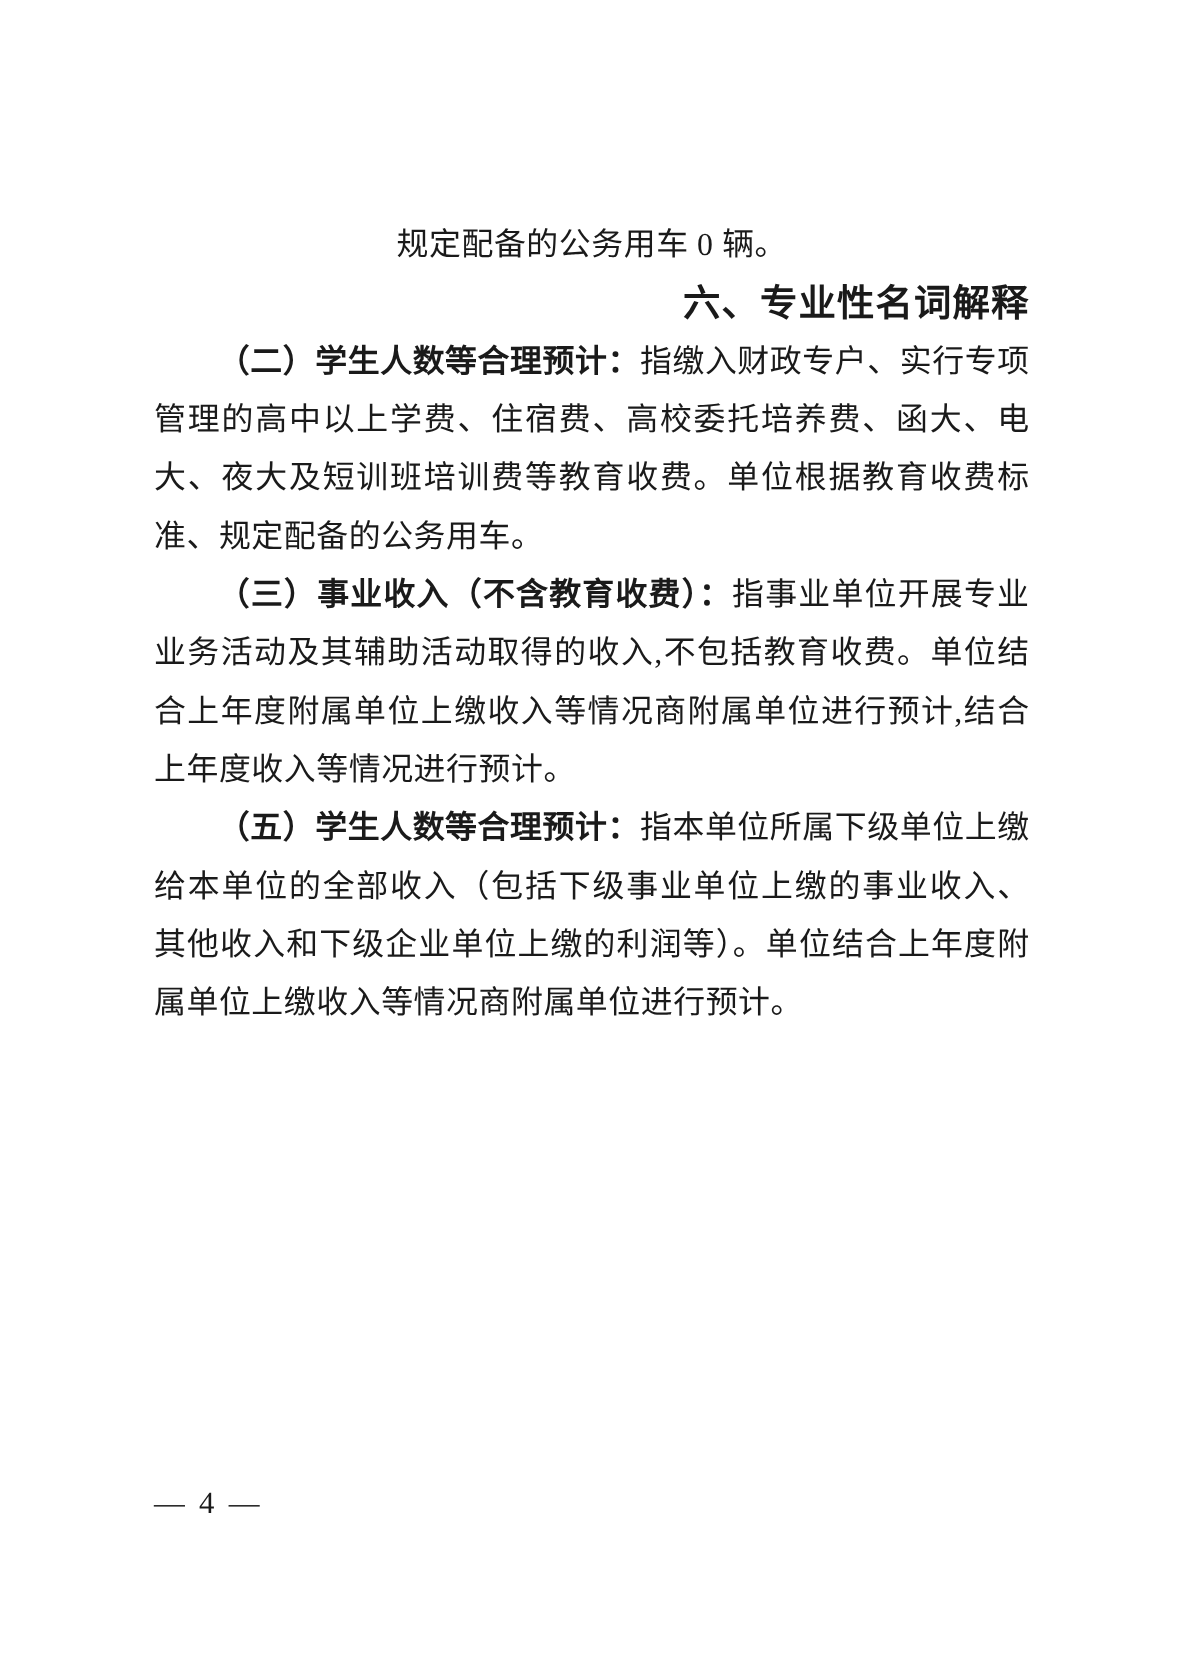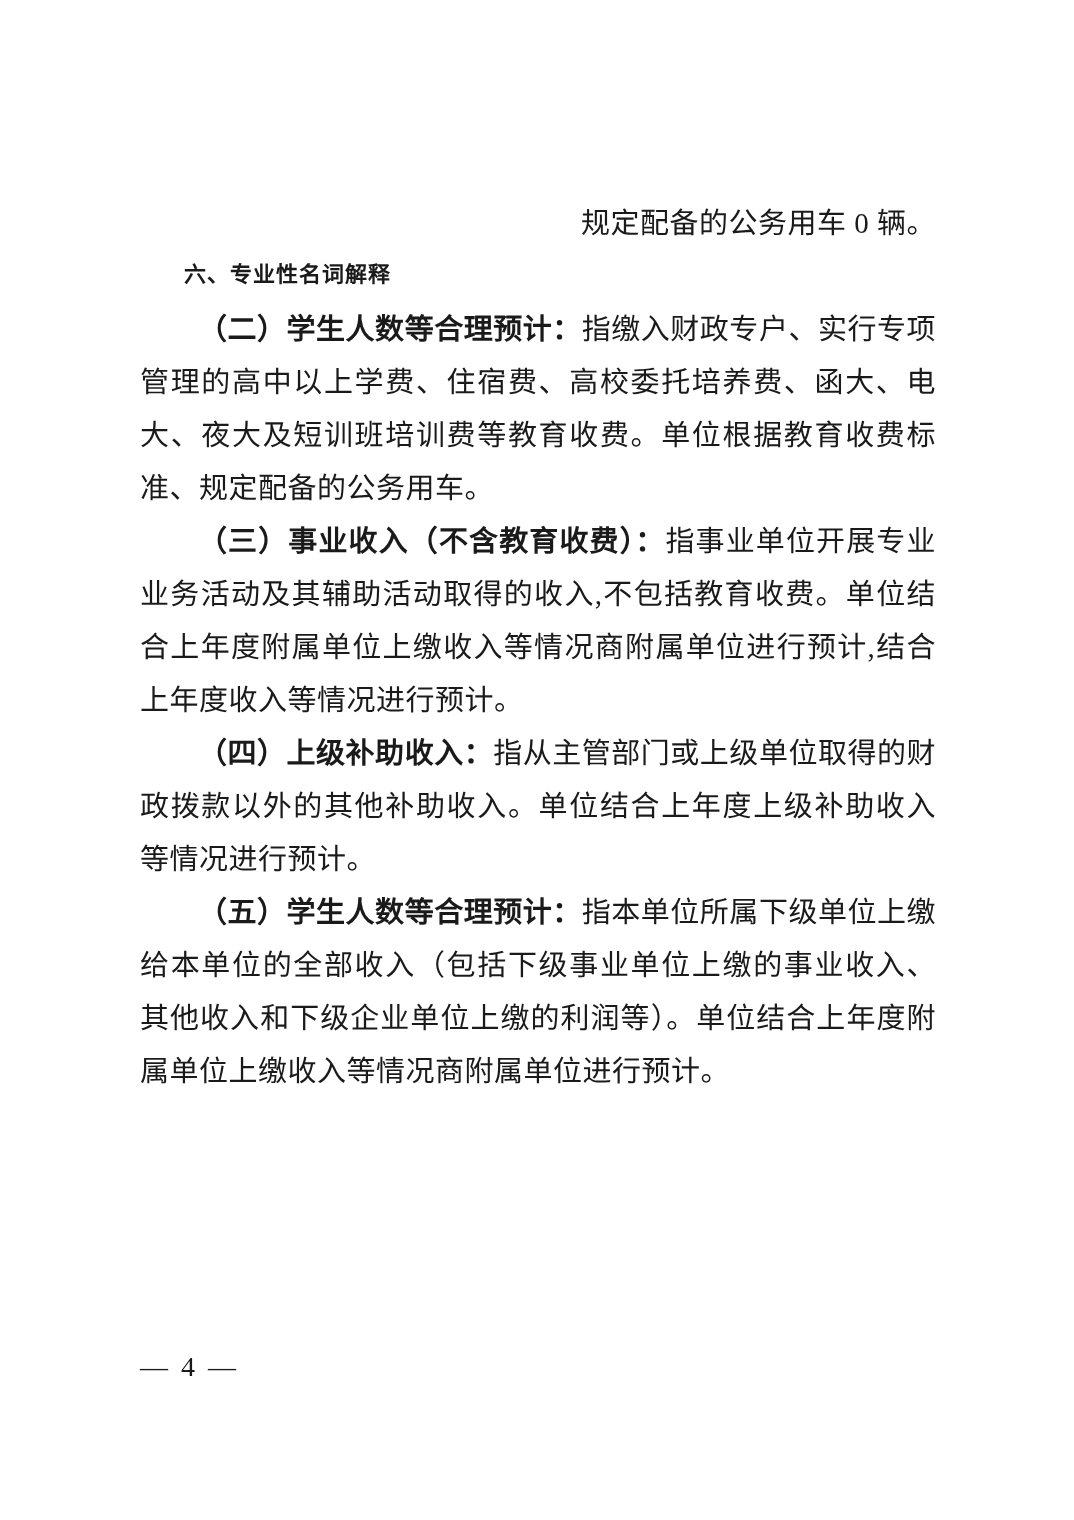--- a/index.html
+++ b/index.html
@@ -31,29 +31,29 @@
       text-align: justify;
       text-justify: inter-ideograph;
       letter-spacing: 0.5px;
     }
     .text-block p {
       margin: 0;
       padding: 0;
     }
     .continuation-line {
       text-indent: 0;
-      text-align: right;
+      text-align: center;
       font-family: Liberation Serif, serif;
     }
     .section-heading {
-      font-family: Liberation Mono, monospace;
+      font-family: Liberation Sans, sans-serif;
       font-weight: bold;
-      font-size: 22px;
+      font-size: 34px;
       text-indent: 2em;
-      text-align: left;
+      text-align: right;
       letter-spacing: 1px;
     }
     .term-paragraph {
       text-indent: 2em;
     }
     .term-label {
       font-weight: bold;
     }
     .page-number {
       position: absolute;
@@ -74,21 +74,20 @@
 
     <p class="continuation-line">规定配备的公务用车 0 辆。</p>
 
     <p class="section-heading">六、专业性名词解释</p>
 
 
     <p class="term-paragraph"><span class="term-label">（二）学生人数等合理预计：</span><span>指缴入财政专户、实行专项管理的高中以上学费、住宿费、高校委托培养费、函大、电大、夜大及短训班培训费等教育收费。单位根据教育收费标准、规定配备的公务用车。</span></p>
 
     <p class="term-paragraph"><span class="term-label">（三）事业收入（不含教育收费）：</span><span>指事业单位开展专业业务活动及其辅助活动取得的收入,不包括教育收费。单位结合上年度附属单位上缴收入等情况商附属单位进行预计,结合上年度收入等情况进行预计。</span></p>
 
-    <p class="term-paragraph"><span class="term-label">（四）上级补助收入：</span><span>指从主管部门或上级单位取得的财政拨款以外的其他补助收入。单位结合上年度上级补助收入等情况进行预计。</span></p>
 
     <p class="term-paragraph"><span class="term-label">（五）学生人数等合理预计：</span><span>指本单位所属下级单位上缴给本单位的全部收入（包括下级事业单位上缴的事业收入、其他收入和下级企业单位上缴的利润等）。单位结合上年度附属单位上缴收入等情况商附属单位进行预计。</span></p>
 
   </div>
 
   <div class="page-number">— 4 —</div>
 
 </div>
 
 </body></html>

